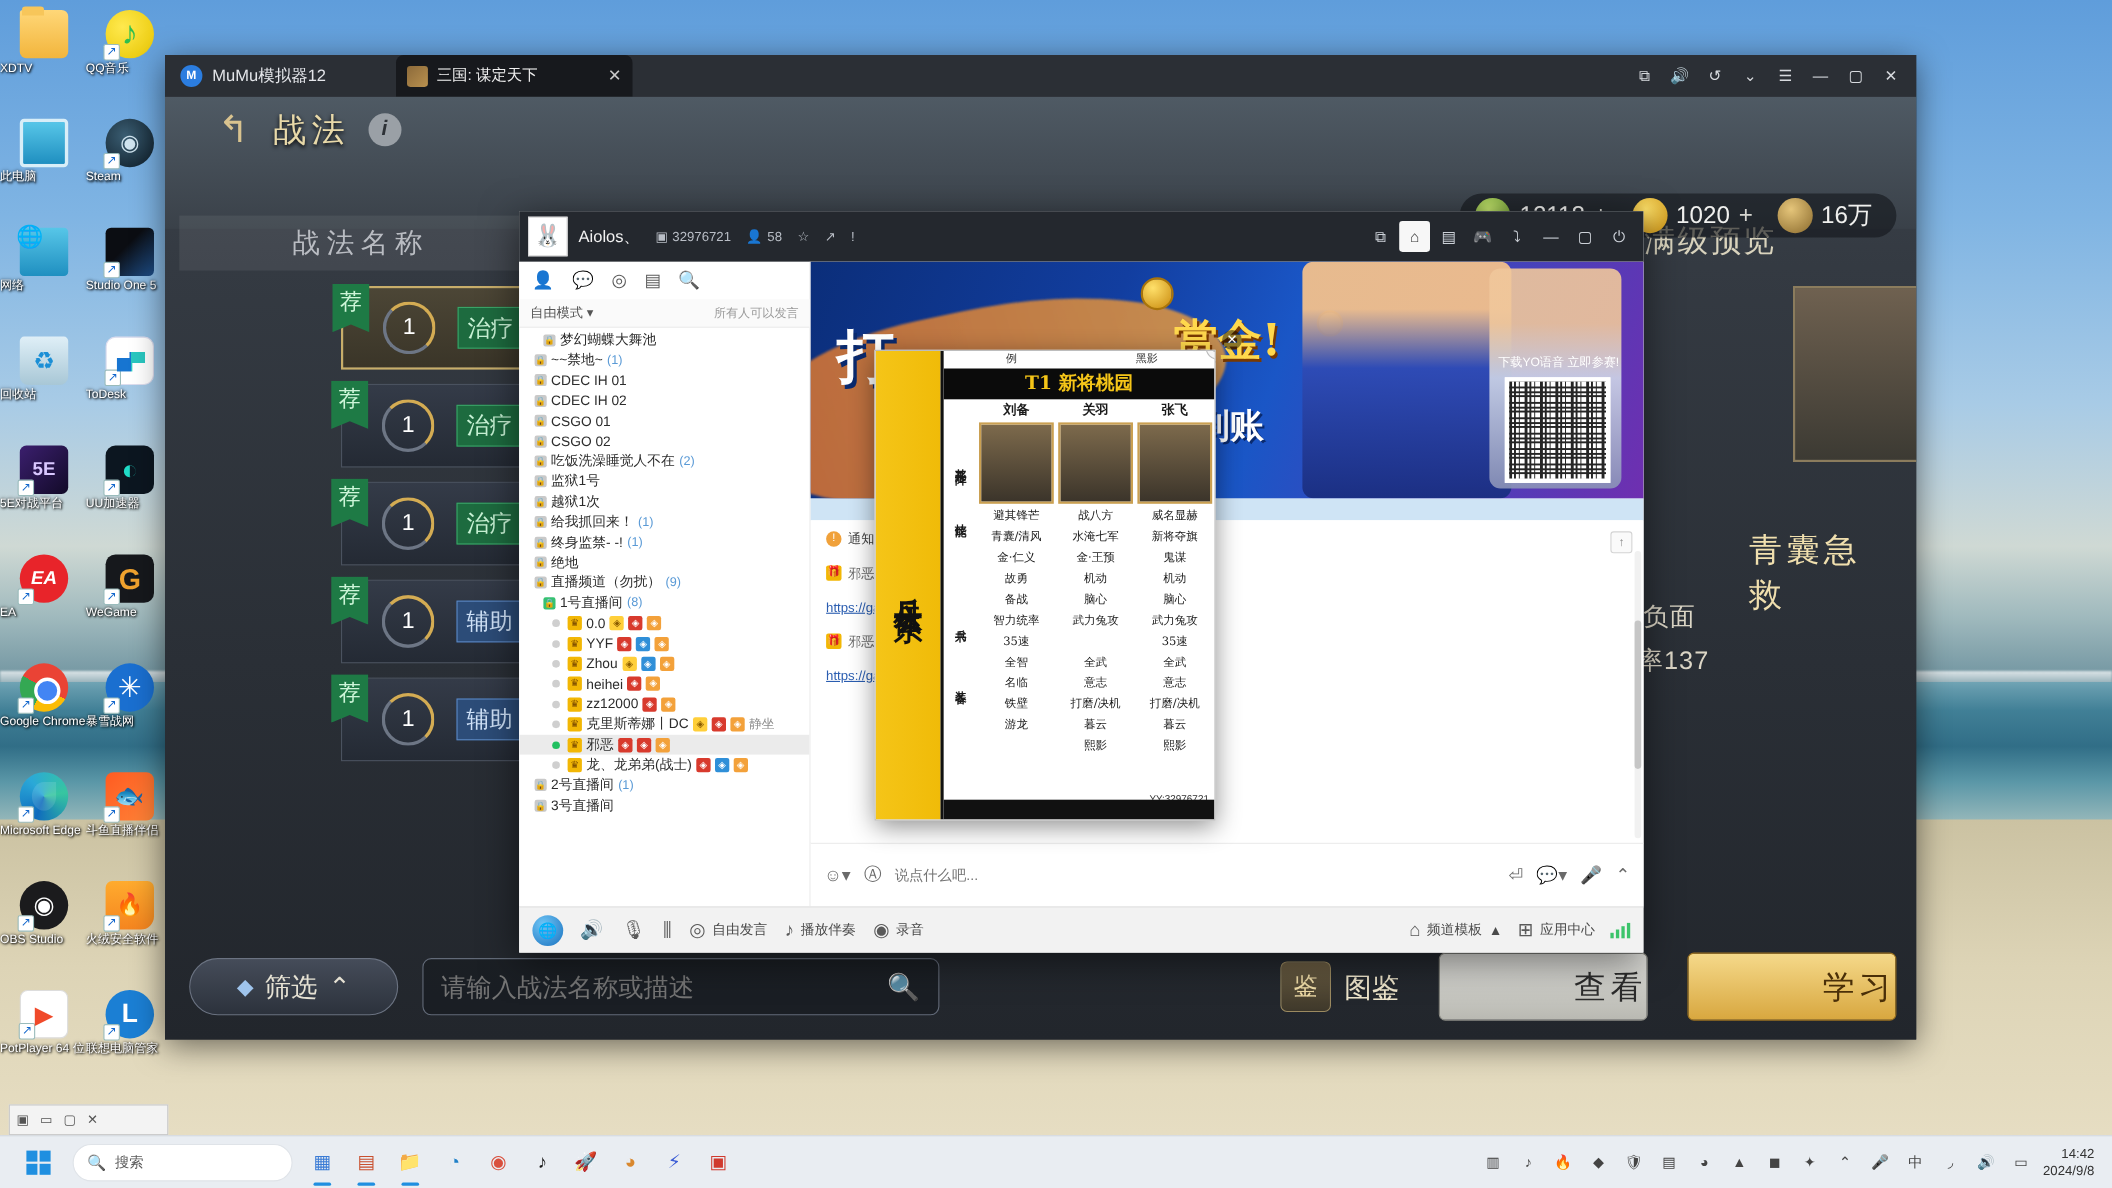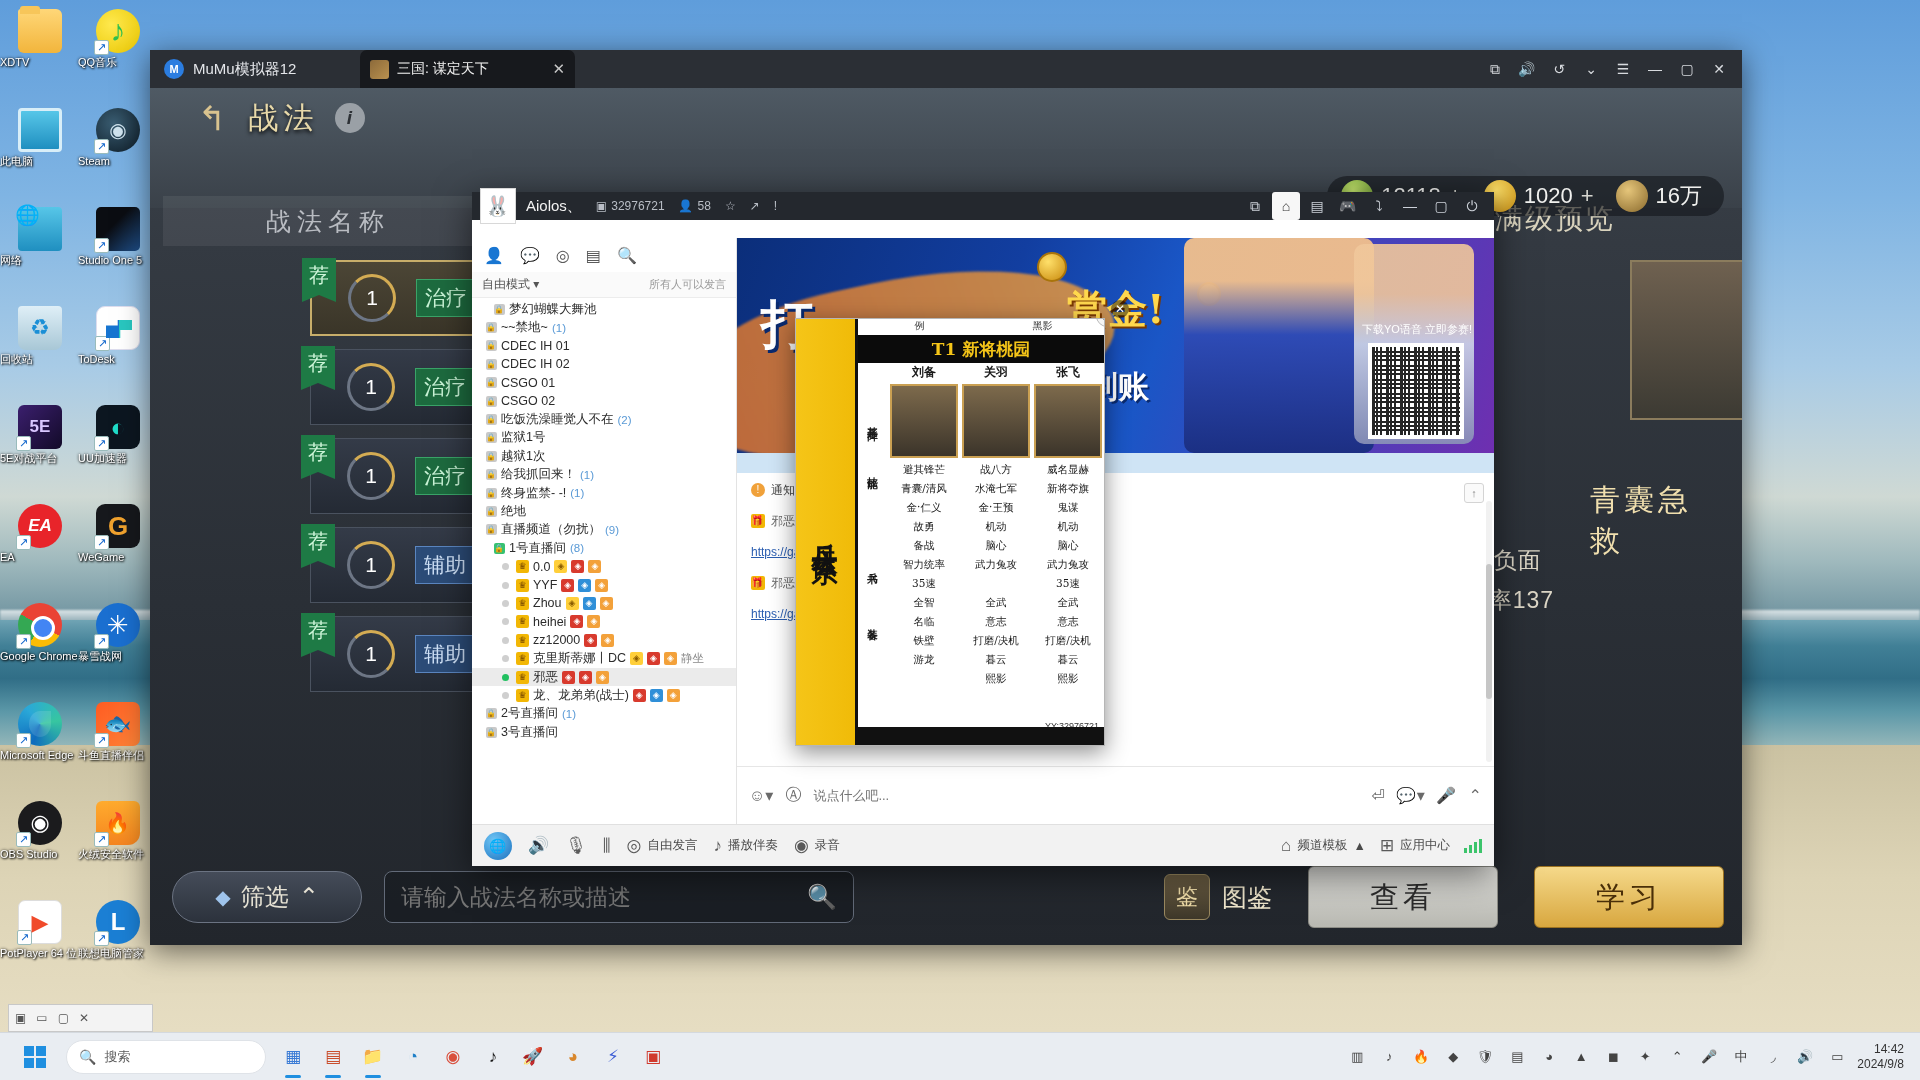--- a/index.html
+++ b/index.html
@@ -159,28 +159,28 @@
   .g-search { margin-left:22px; width:470px; height:52px; border-radius:8px;
     background:rgba(20,24,30,.55); border:1px solid #626a78; display:flex; align-items:center;
     padding:0 16px; }
   .g-search input { flex:1; background:transparent; border:0; outline:0; color:#c9ccd2; font-size:23px;
     font-family:inherit; }
   .g-search .sico { color:#c9ccd2; font-size:24px; }
   .g-book { margin-left:310px; display:flex; align-items:center; gap:12px; color:#efe6cc; font-size:25px; }
   .g-book .bico { width:46px; height:46px; border-radius:6px;
     background:linear-gradient(180deg,#6d5f44,#3e382a); border:1px solid #9b8a60;
     text-align:center; line-height:44px; font-size:22px; color:#f0dda8;}
-  .g-btn { margin-left:36px; width:190px; height:62px; border-radius:6px; text-align:center;
+  .g-btn { margin-left:36px; width:190px; height:62px; border-radius:6px; text-align:right;
     line-height:60px; font-size:29px; letter-spacing:4px; font-family:"DejaVu Serif",serif;}
   .g-btn.view { background:linear-gradient(180deg,#dfdfdb,#b9b9b2); color:#2c2c2c; border:1px solid #8d8d86;}
   .g-btn.learn { background:linear-gradient(180deg,#f5d98a,#d8a73f); color:#4a2f08; border:1px solid #9c7220;}
   
   .yy { position:absolute; left:472px; top:192px; width:1022px; height:674px; z-index:20;
     background:#fff; box-shadow:0 8px 34px rgba(0,0,0,.55); font-size:13px; color:#333; }
-  .yy-head { height:28px; background:#24282e; display:flex; align-items:center; padding:0 8px;
+  .yy-head { height:46px; background:#24282e; display:flex; align-items:center; padding:0 8px;
     position:relative; }
   .yy-ava { width:36px; height:36px; background:#fff; border:1px solid #d8d8d8; position:relative; }
   .yy-ava::after{ content:"🐰"; position:absolute; inset:0; text-align:center; line-height:34px; font-size:20px; }
   .yy-nick { color:#f2f2f2; font-size:15px; margin-left:10px; }
   .yy-id { color:#b9bec6; font-size:12px; margin-left:14px; display:flex; align-items:center; gap:4px;}
   .yy-meta { display:flex; align-items:center; gap:4px; color:#b9bec6; font-size:12px; margin-left:14px;}
   .yy-hicons { margin-left:auto; display:flex; align-items:center; gap:3px; }
   .yy-hicons .hb { width:28px; height:28px; color:#ccd1d8; display:flex; align-items:center;
     justify-content:center; font-size:14px; border-radius:3px; cursor:pointer;}
   .yy-hicons .hb.active { background:#f7f7f7; color:#333; }

